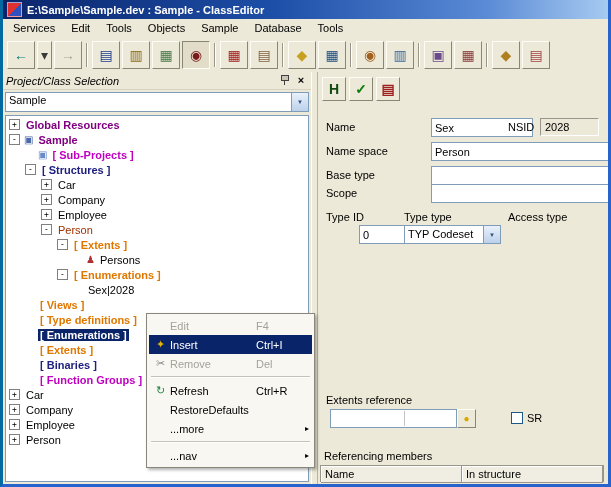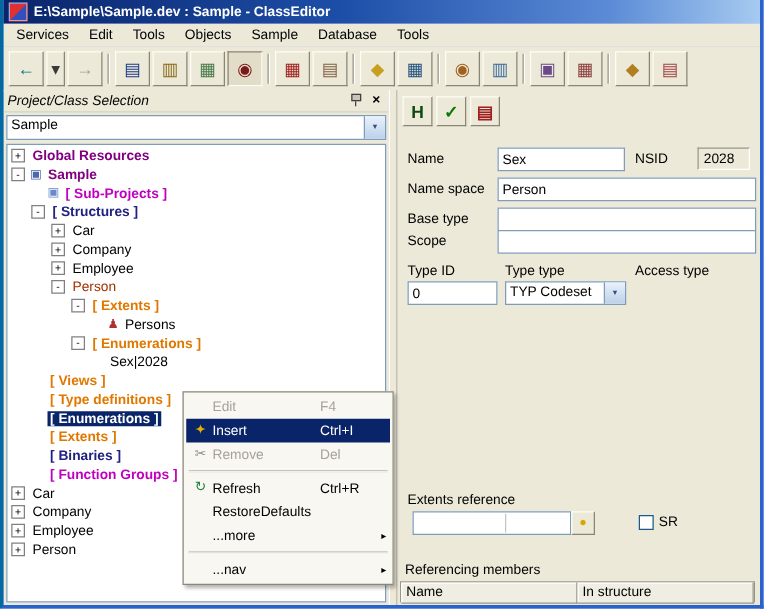--- a/index.html
+++ b/index.html
@@ -46,21 +46,21 @@
   .tlabel{padding:0 2px;}
   .tlabel.sel{background:#0a246a;color:#fff;}
   .splitter{width:5px;flex:none;background:#ece9d8;border-left:1px solid #fff;border-right:1px solid #b8b4a4;}
   
   .right-panel{flex:1;position:relative;background:#ece9d8;overflow:hidden;}
   .rp-toolbar{position:absolute;top:5px;left:4px;display:flex;}
   .rpbtn{width:22px;height:22px;margin-right:3px;display:inline-flex;align-items:center;justify-content:center;
          background:#ece9d8;border:1px solid;border-color:#fefcf4 #8a8674 #8a8674 #fefcf4;font-size:12px;}
   .fl{position:absolute;white-space:nowrap;}
   .fi{position:absolute;box-sizing:border-box;height:19px;border:1px solid #7f9db9;background:#fff;
-      font:11px "Liberation Sans",sans-serif;padding:0 3px;outline:none;}
+      font:11px "Liberation Sans",sans-serif;padding:0 3px;outline:none;margin-left:33px;}
   .nsid{position:absolute;box-sizing:border-box;height:18px;background:#ece9d8;padding:2px 4px;
         border:1px solid;border-color:#9a958a #fff #fff #9a958a;}
   .dd{position:absolute;box-sizing:border-box;height:19px;border:1px solid #7f9db9;background:#fff;display:flex;align-items:stretch;}
   .ddtext{flex:1;padding:2px 3px;white-space:nowrap;overflow:hidden;}
   .ddbtn{width:16px;background:linear-gradient(#e9f1fb,#bcd1ea);border-left:1px solid #7f9db9;
          display:flex;align-items:center;justify-content:center;font-size:6px;color:#33517e;}
   .rr{position:absolute;box-sizing:border-box;height:19px;border:1px solid #7f9db9;background:#fff;}
   .rr-div{position:absolute;left:58%;top:1px;bottom:1px;width:1px;background:#c4c4c4;}
   .keybtn{position:absolute;box-sizing:border-box;width:19px;height:19px;background:#ece9d8;
           border:1px solid;border-color:#fefcf4 #8a8674 #8a8674 #fefcf4;
@@ -286,21 +286,21 @@
             <span class="tglyph" style="color: rgb(10, 122, 10); font-weight: bold;">✓</span>
           </span>
           <span class="rpbtn">
             <span class="tglyph" style="color: rgb(160, 32, 32); font-weight: bold;">▤</span>
           </span>
         </div>
 
       <div class="fl" style="top:49px;left:8px">Name</div>
       <input class="fi" style="top: 46px; left: 80px; width: 102px;" value="Sex">
       <div class="fl" style="top:49px;left:190px">NSID</div>
-      <div class="nsid" style="top:46px;left:240px;width:42px">2028</div>
+      <div class="nsid" style="top:46px;left:222px;width:59px">2028</div>
 
       <div class="fl" style="top:73px;left:8px">Name space</div>
       <input class="fi" style="top: 70px; left: 80px; width: 207px;" value="Person">
 
       <div class="fl" style="top:97px;left:8px">Base type</div>
       <input class="fi" style="top: 94px; left: 80px; width: 207px;" value="">
 
       <div class="fl" style="top:115px;left:8px">Scope</div>
       <input class="fi" style="top: 112px; left: 80px; width: 207px;" value="">
 

